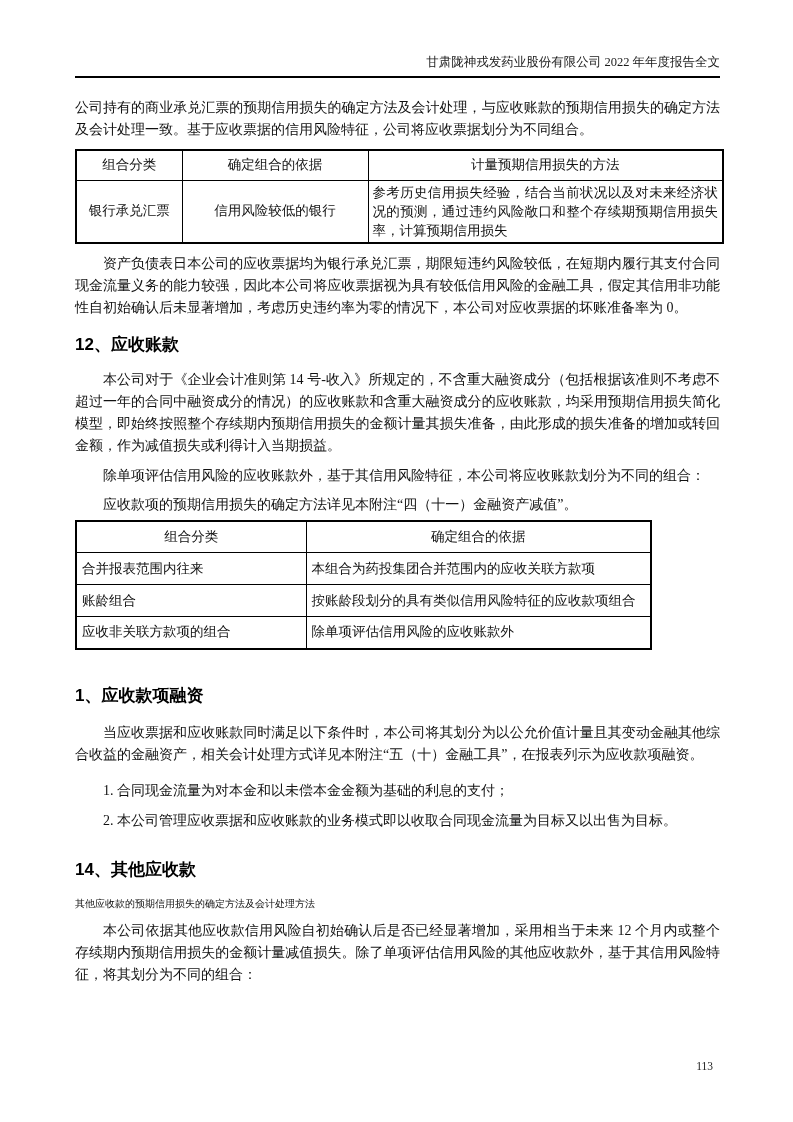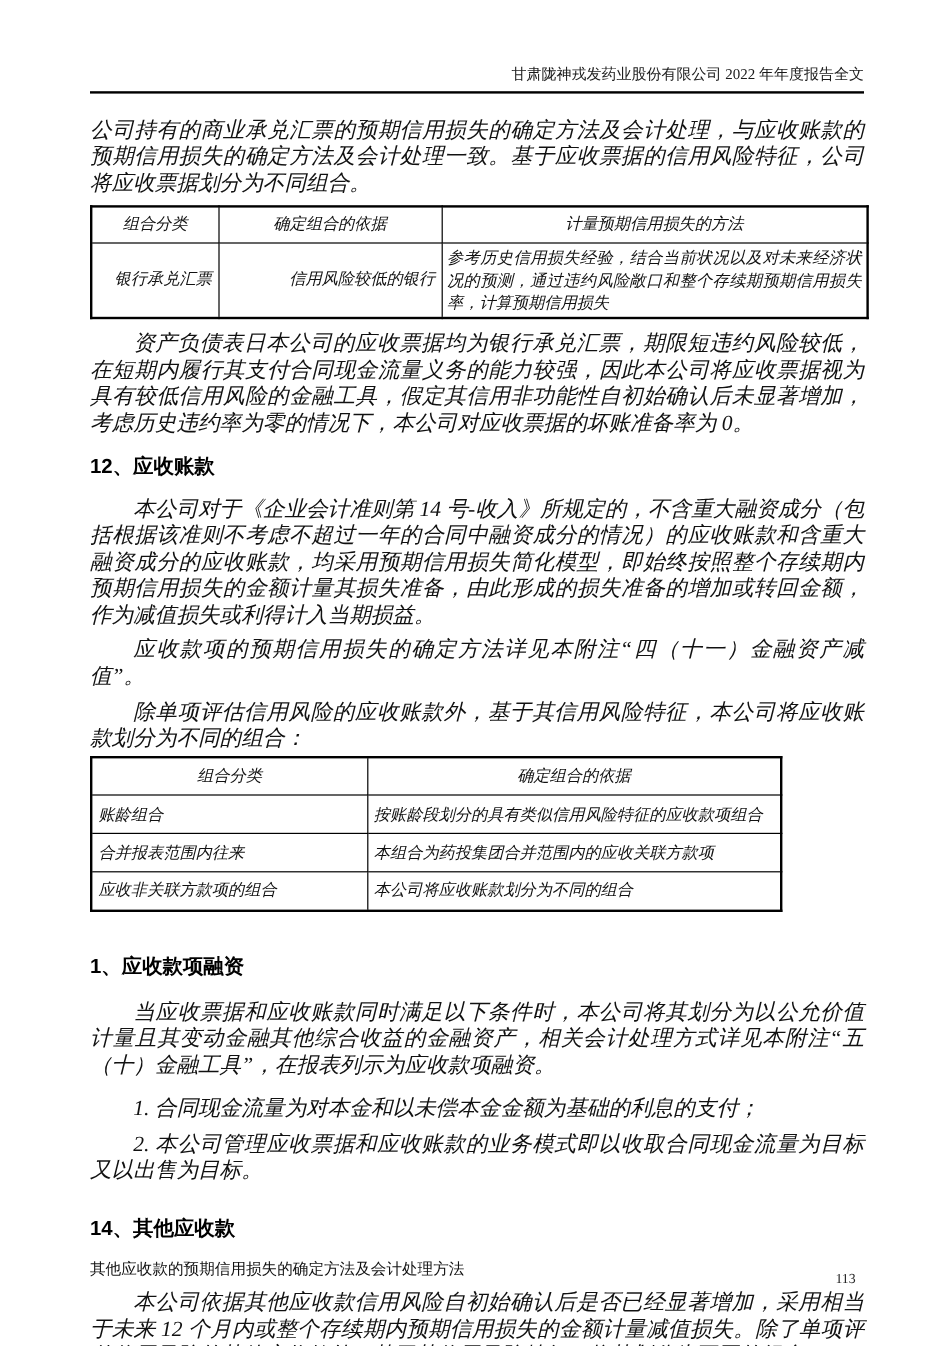--- a/index.html
+++ b/index.html
@@ -21,25 +21,24 @@
     text-align: right;
     color: #1a1a1a;
     line-height: 16px;
   }
   .header-rule {
     margin-top: 6px;
     height: 2px;
     background: #000;
   }
   p.body-text {
-    font-size: 18px;
+    font-size: 14px;
     line-height: 22px;
     text-align: justify;
     color: #111;
-    font-style: italic;
   }
   p.indent { text-indent: 2em; }
   .p1 { margin-top: 19px; }
   .p2 { margin-top: 9px; }
   .p3 { margin-top: 14px; }
   .p4 { margin-top: 7px; }
   .p5 { margin-top: 8px; }
   .p6 { margin-top: 16px; }
   .li1 { margin-top: 14px; }
   .li2 { margin-top: 8px; }
@@ -49,44 +48,43 @@
     font-size: 17px;
     font-weight: 700;
     color: #000;
     line-height: 20px;
   }
   .h12 { margin-top: 16px; }
   .h13 { margin-top: 36px; }
   .h14 { margin-top: 28px; }
   .sub-heading {
     margin-top: 16px;
-    font-size: 13px;
+    font-size: 10px;
     line-height: 16px;
     color: #111;
   }
   table.doc-table {
     border-collapse: collapse;
     table-layout: fixed;
     font-size: 13.5px;
     color: #111;
   }
   table.doc-table th, table.doc-table td {
     border: 1px solid #000;
     padding: 2px 5px;
     font-weight: normal;
     vertical-align: middle;
-    font-style: italic;
   }
   table.t1 { margin-top: 8px; width: 647px; border: 2px solid #000; }
   table.t1 col.c1 { width: 106px; }
   table.t1 col.c2 { width: 186px; }
   table.t1 col.c3 { width: 355px; }
   table.t1 tr.head th { height: 30px; text-align: center; }
   table.t1 td { height: 60px; }
-  table.t1 td.center { text-align: right; margin-left: 33px; }
+  table.t1 td.center { text-align: center; margin-left: 33px; }
   table.t1 td.desc { text-align: justify; line-height: 19px; padding: 2px 4px; }
   table.t2 { margin-top: 4px; width: 575px; border: 2px solid #000; }
   table.t2 col.c1 { width: 230px; }
   table.t2 col.c2 { width: 345px; }
   table.t2 tr.head th { height: 32px; text-align: center; }
   table.t2 td { height: 32px; text-align: left; padding-left: 5px; }
   .page-number {
     position: absolute;
     top: 1060px;
     right: 80px;
@@ -122,44 +120,44 @@
       <td class="desc">参考历史信用损失经验，结合当前状况以及对未来经济状况的预测，通过违约风险敞口和整个存续期预期信用损失率，计算预期信用损失</td>
     </tr>
   </tbody>
     </table>
 
   <p class="body-text indent p2">资产负债表日本公司的应收票据均为银行承兑汇票，期限短违约风险较低，在短期内履行其支付合同现金流量义务的能力较强，因此本公司将应收票据视为具有较低信用风险的金融工具，假定其信用非功能性自初始确认后未显著增加，考虑历史违约率为零的情况下，本公司对应收票据的坏账准备率为 0。</p>
 
   <h3 class="sec-heading h12">12、应收账款</h3>
 
   <p class="body-text indent p3">本公司对于《企业会计准则第 14 号-收入》所规定的，不含重大融资成分（包括根据该准则不考虑不超过一年的合同中融资成分的情况）的应收账款和含重大融资成分的应收账款，均采用预期信用损失简化模型，即始终按照整个存续期内预期信用损失的金额计量其损失准备，由此形成的损失准备的增加或转回金额，作为减值损失或利得计入当期损益。</p>
+  <p class="body-text indent p5">除单项评估信用风险的应收账款外，基于其信用风险特征，本公司将应收账款划分为不同的组合：</p>
   <p class="body-text indent p4">应收款项的预期信用损失的确定方法详见本附注“四（十一）金融资产减值”。</p>
-  <p class="body-text indent p5">除单项评估信用风险的应收账款外，基于其信用风险特征，本公司将应收账款划分为不同的组合：</p>
 
   <table class="doc-table t2">
     <colgroup>
         <col class="c1">
         <col class="c2">
       </colgroup>
     <tbody>
         <tr class="head">
       <th>组合分类</th>
       <th>确定组合的依据</th>
     </tr>
     <tr>
+      <td>合并报表范围内往来</td>
+      <td>本组合为药投集团合并范围内的应收关联方款项</td>
+    </tr>
+    <tr>
       <td>账龄组合</td>
       <td>按账龄段划分的具有类似信用风险特征的应收款项组合</td>
     </tr>
     <tr>
-      <td>合并报表范围内往来</td>
-      <td>本组合为药投集团合并范围内的应收关联方款项</td>
-    </tr>
-    <tr>
       <td>应收非关联方款项的组合</td>
-      <td>本公司将应收账款划分为不同的组合</td>
+      <td>除单项评估信用风险的应收账款外</td>
     </tr>
   </tbody>
     </table>
 
   <h3 class="sec-heading h13">1、应收款项融资</h3>
 
   <p class="body-text indent p6">当应收票据和应收账款同时满足以下条件时，本公司将其划分为以公允价值计量且其变动金融其他综合收益的金融资产，相关会计处理方式详见本附注“五（十）金融工具”，在报表列示为应收款项融资。</p>
   <p class="body-text indent li1">1. 合同现金流量为对本金和以未偿本金金额为基础的利息的支付；</p>
   <p class="body-text indent li2">2. 本公司管理应收票据和应收账款的业务模式即以收取合同现金流量为目标又以出售为目标。</p>
 

